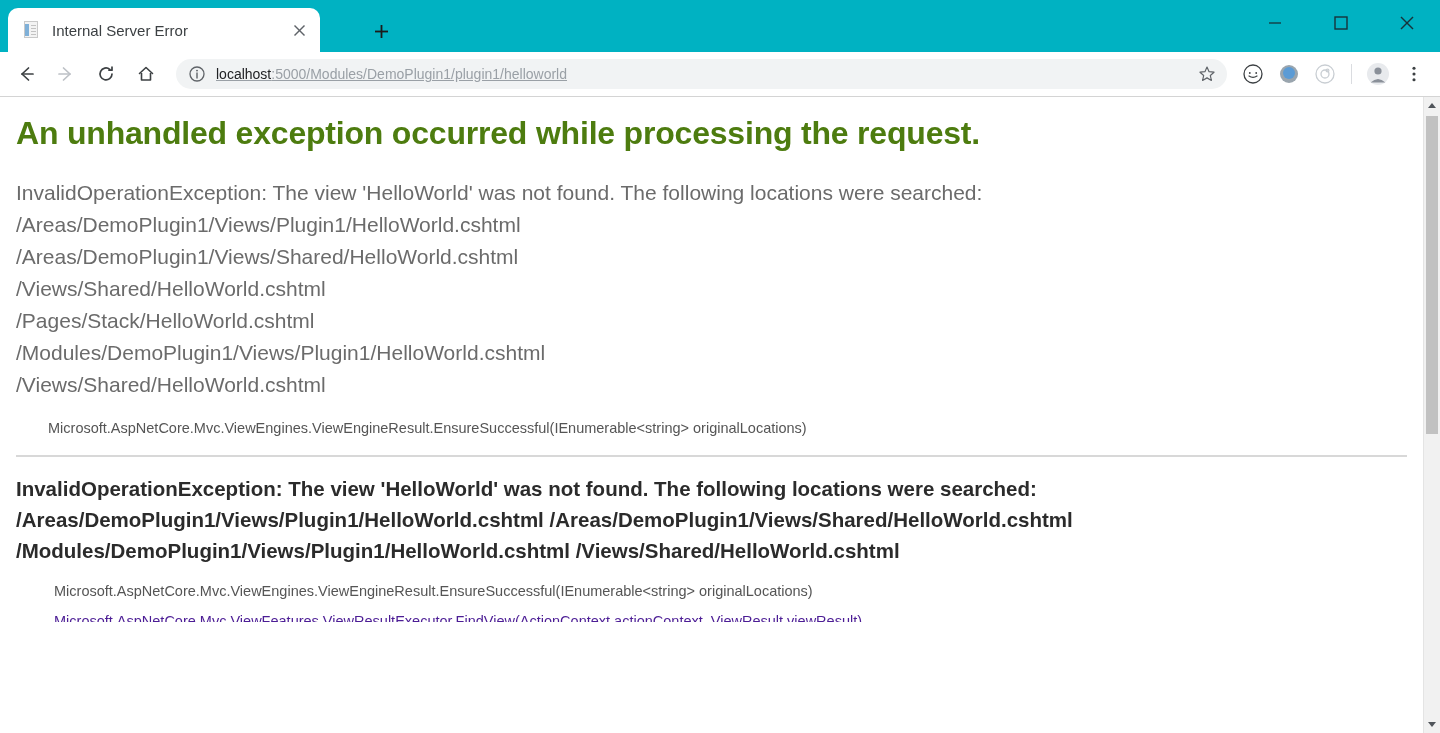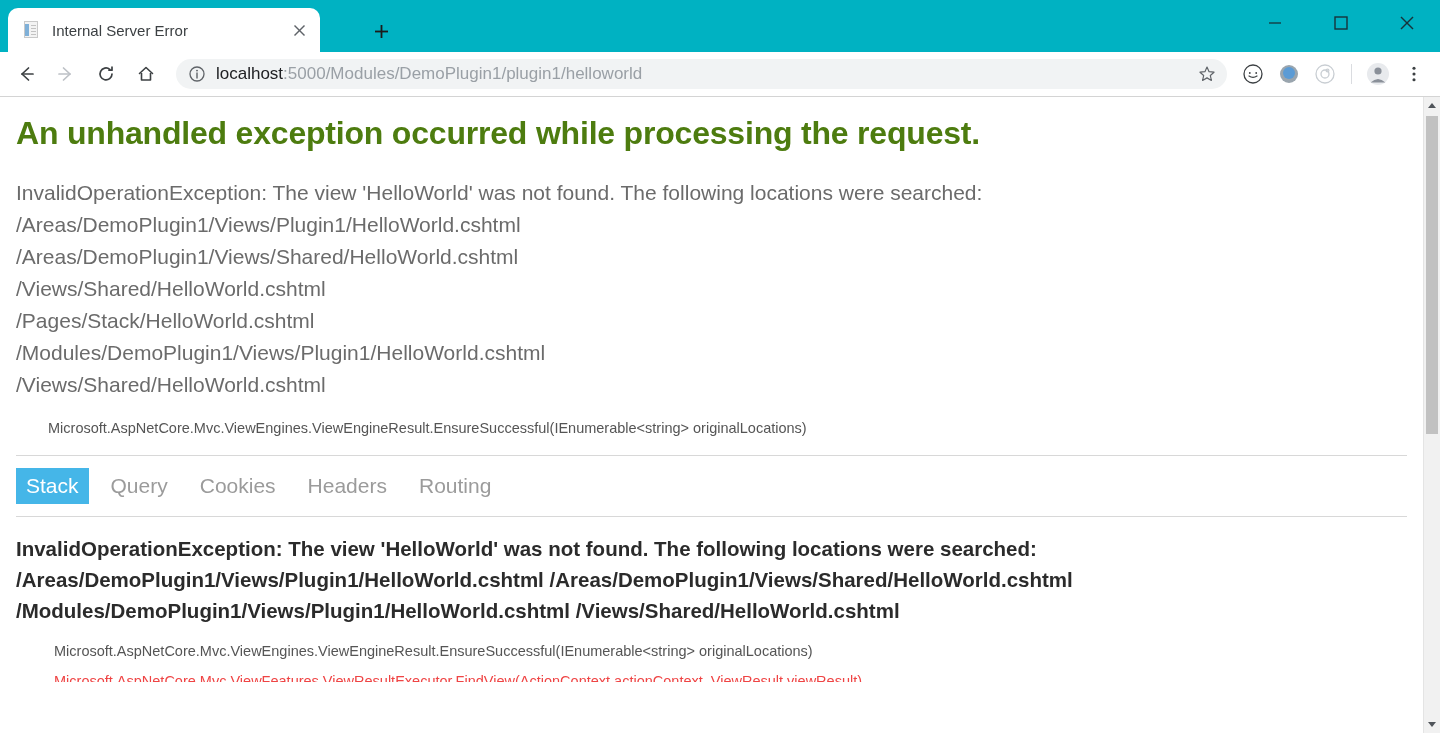--- a/index.html
+++ b/index.html
@@ -85,23 +85,24 @@
   }
   .omnibox {
     flex: 1 1 auto; height: 30px; margin: 0 8px 0 10px;
     background: #f1f3f4; border-radius: 16px;
     display: flex; align-items: center;
     padding: 0 6px 0 12px;
     position: relative;
   }
   .info-icon { flex: 0 0 18px; width: 18px; height: 18px; margin-right: 10px; }
   .url {
-    flex: 1 1 auto; font-size: 17px; color: #9aa0a6;
+    flex: 1 1 auto; font-size: 14px; color: #9aa0a6;
     white-space: nowrap; overflow: hidden;
     font-family: "Liberation Sans", sans-serif;
+    text-decoration: underline;
   }
   .url .host { color: #202124; }
   .star-wrap {
     flex: 0 0 28px; width: 28px; height: 28px;
     display: flex; align-items: center; justify-content: center;
   }
   .tbicon {
     width: 34px; height: 34px; flex: 0 0 34px;
     display: flex; align-items: center; justify-content: center;
     margin: 0 1px;
@@ -161,21 +162,21 @@
   }
   .stack-head div { white-space: nowrap; }
   .stack-frame {
     font-size: 14.5px; color: #555;
     margin-top: 14px; margin-left: 38px;
     line-height: 22px; white-space: nowrap;
   }
   .stack-frame.cut {
     margin-top: 8px;
     height: 12px; overflow: hidden;
-    color: #ef4444;
+    color: #4c1d95;
   }
 
   
   .scrollbar {
     flex: 0 0 17px; width: 17px; height: 100%;
     background: #f1f1f1;
     border-left: 1px solid #e4e4e4;
     position: relative;
   }
   .sb-arrow {
@@ -344,27 +345,20 @@
           <div>/Views/Shared/HelloWorld.cshtml</div>
           <div>/Pages/Stack/HelloWorld.cshtml</div>
           <div>/Modules/DemoPlugin1/Views/Plugin1/HelloWorld.cshtml</div>
           <div>/Views/Shared/HelloWorld.cshtml</div>
         </div>
 
         <div class="frame-line">Microsoft.AspNetCore.Mvc.ViewEngines.ViewEngineResult.EnsureSuccessful(IEnumerable&lt;string&gt; originalLocations)</div>
 
         <hr class="rule">
 
-        <div class="tabs">
-          <div class="etab active">Stack</div>
-          <div class="etab">Query</div>
-          <div class="etab">Cookies</div>
-          <div class="etab">Headers</div>
-          <div class="etab">Routing</div>
-        </div>
 
         <hr class="rule" style="margin:0">
 
         <div class="stack-head">
           <div>InvalidOperationException: The view 'HelloWorld' was not found. The following locations were searched:</div>
           <div>/Areas/DemoPlugin1/Views/Plugin1/HelloWorld.cshtml /Areas/DemoPlugin1/Views/Shared/HelloWorld.cshtml</div>
           <div>/Modules/DemoPlugin1/Views/Plugin1/HelloWorld.cshtml /Views/Shared/HelloWorld.cshtml</div>
         </div>
 
         <div class="stack-frame">Microsoft.AspNetCore.Mvc.ViewEngines.ViewEngineResult.EnsureSuccessful(IEnumerable&lt;string&gt; originalLocations)</div>

